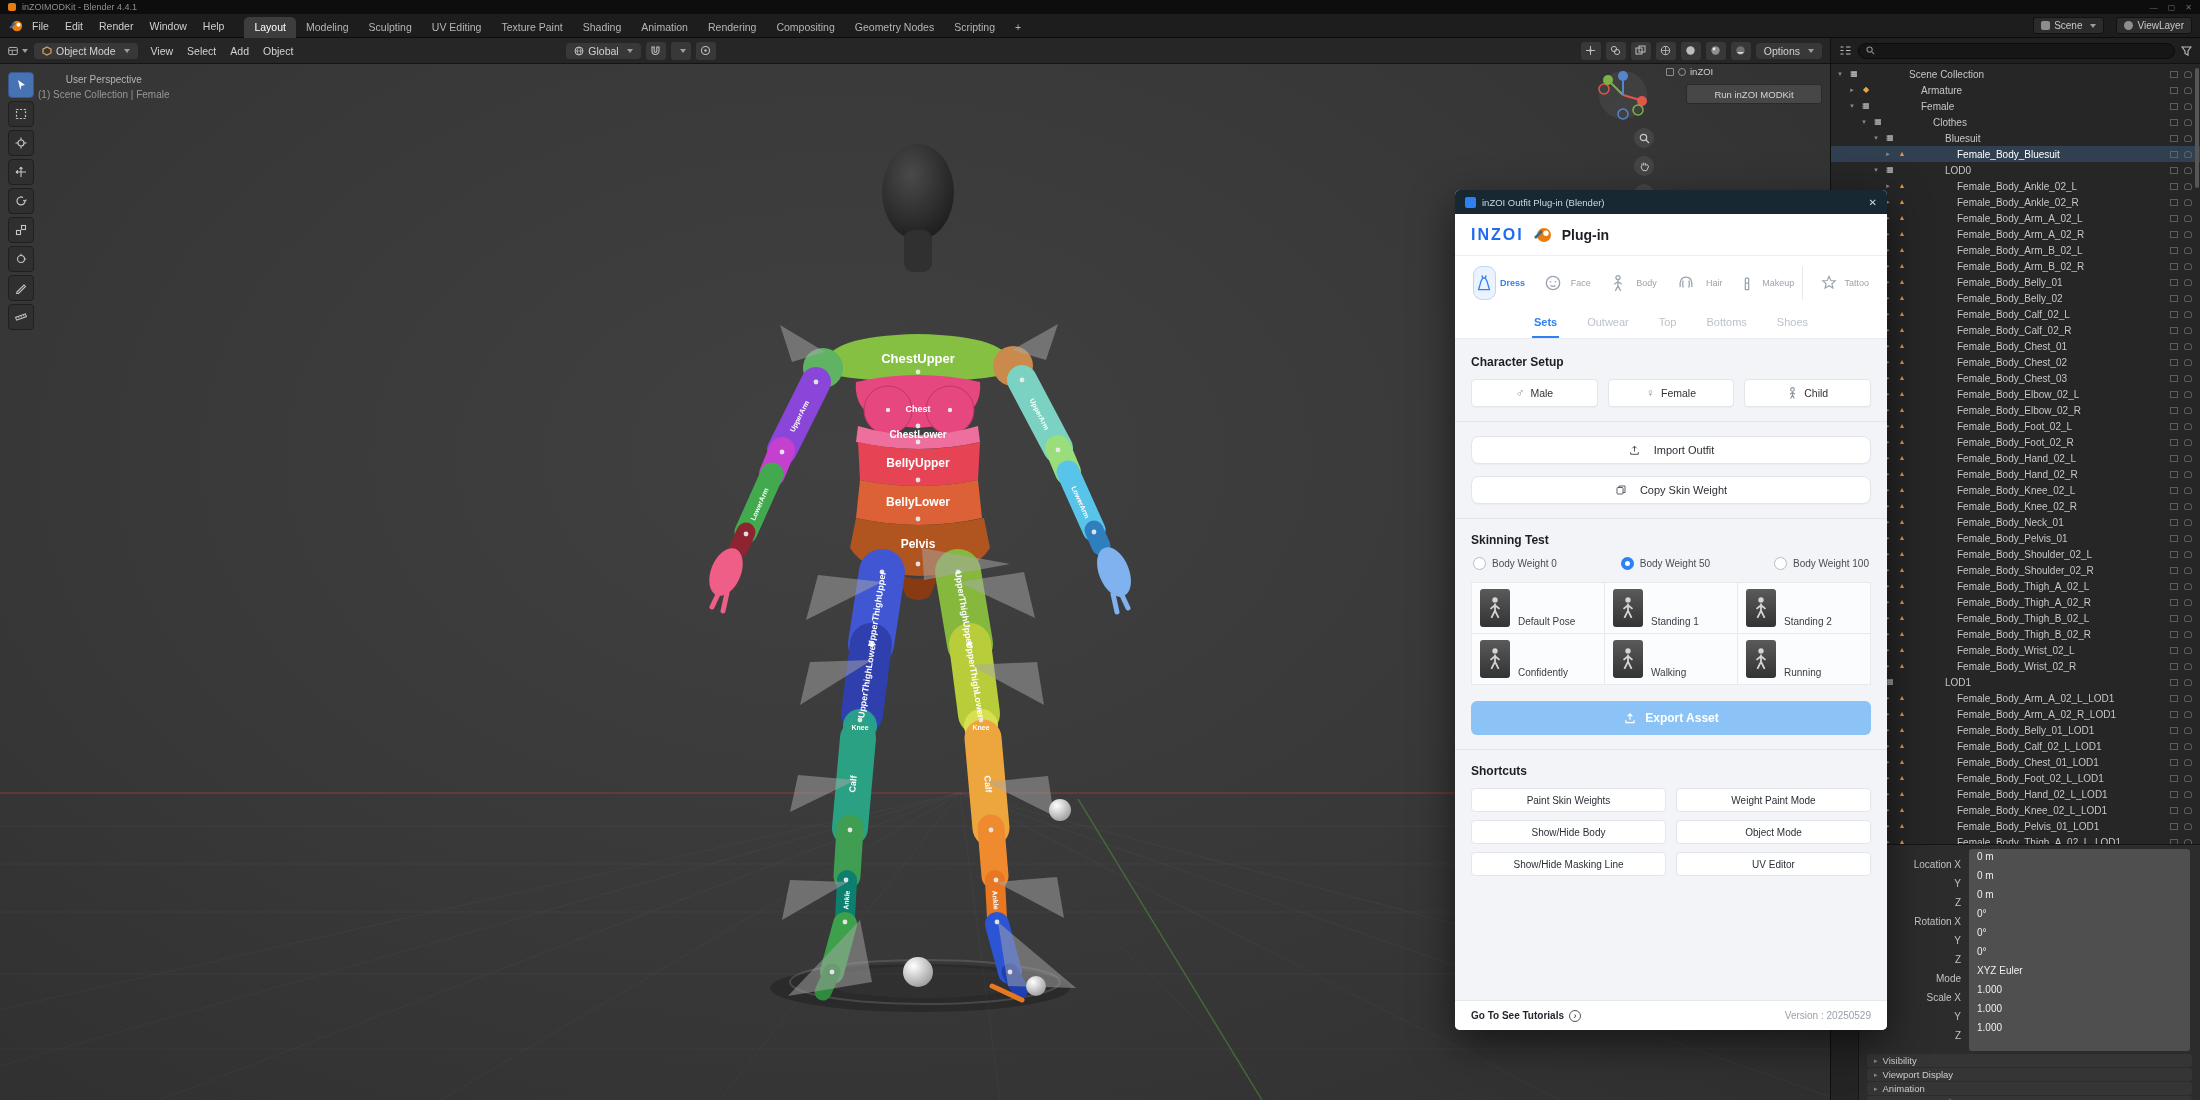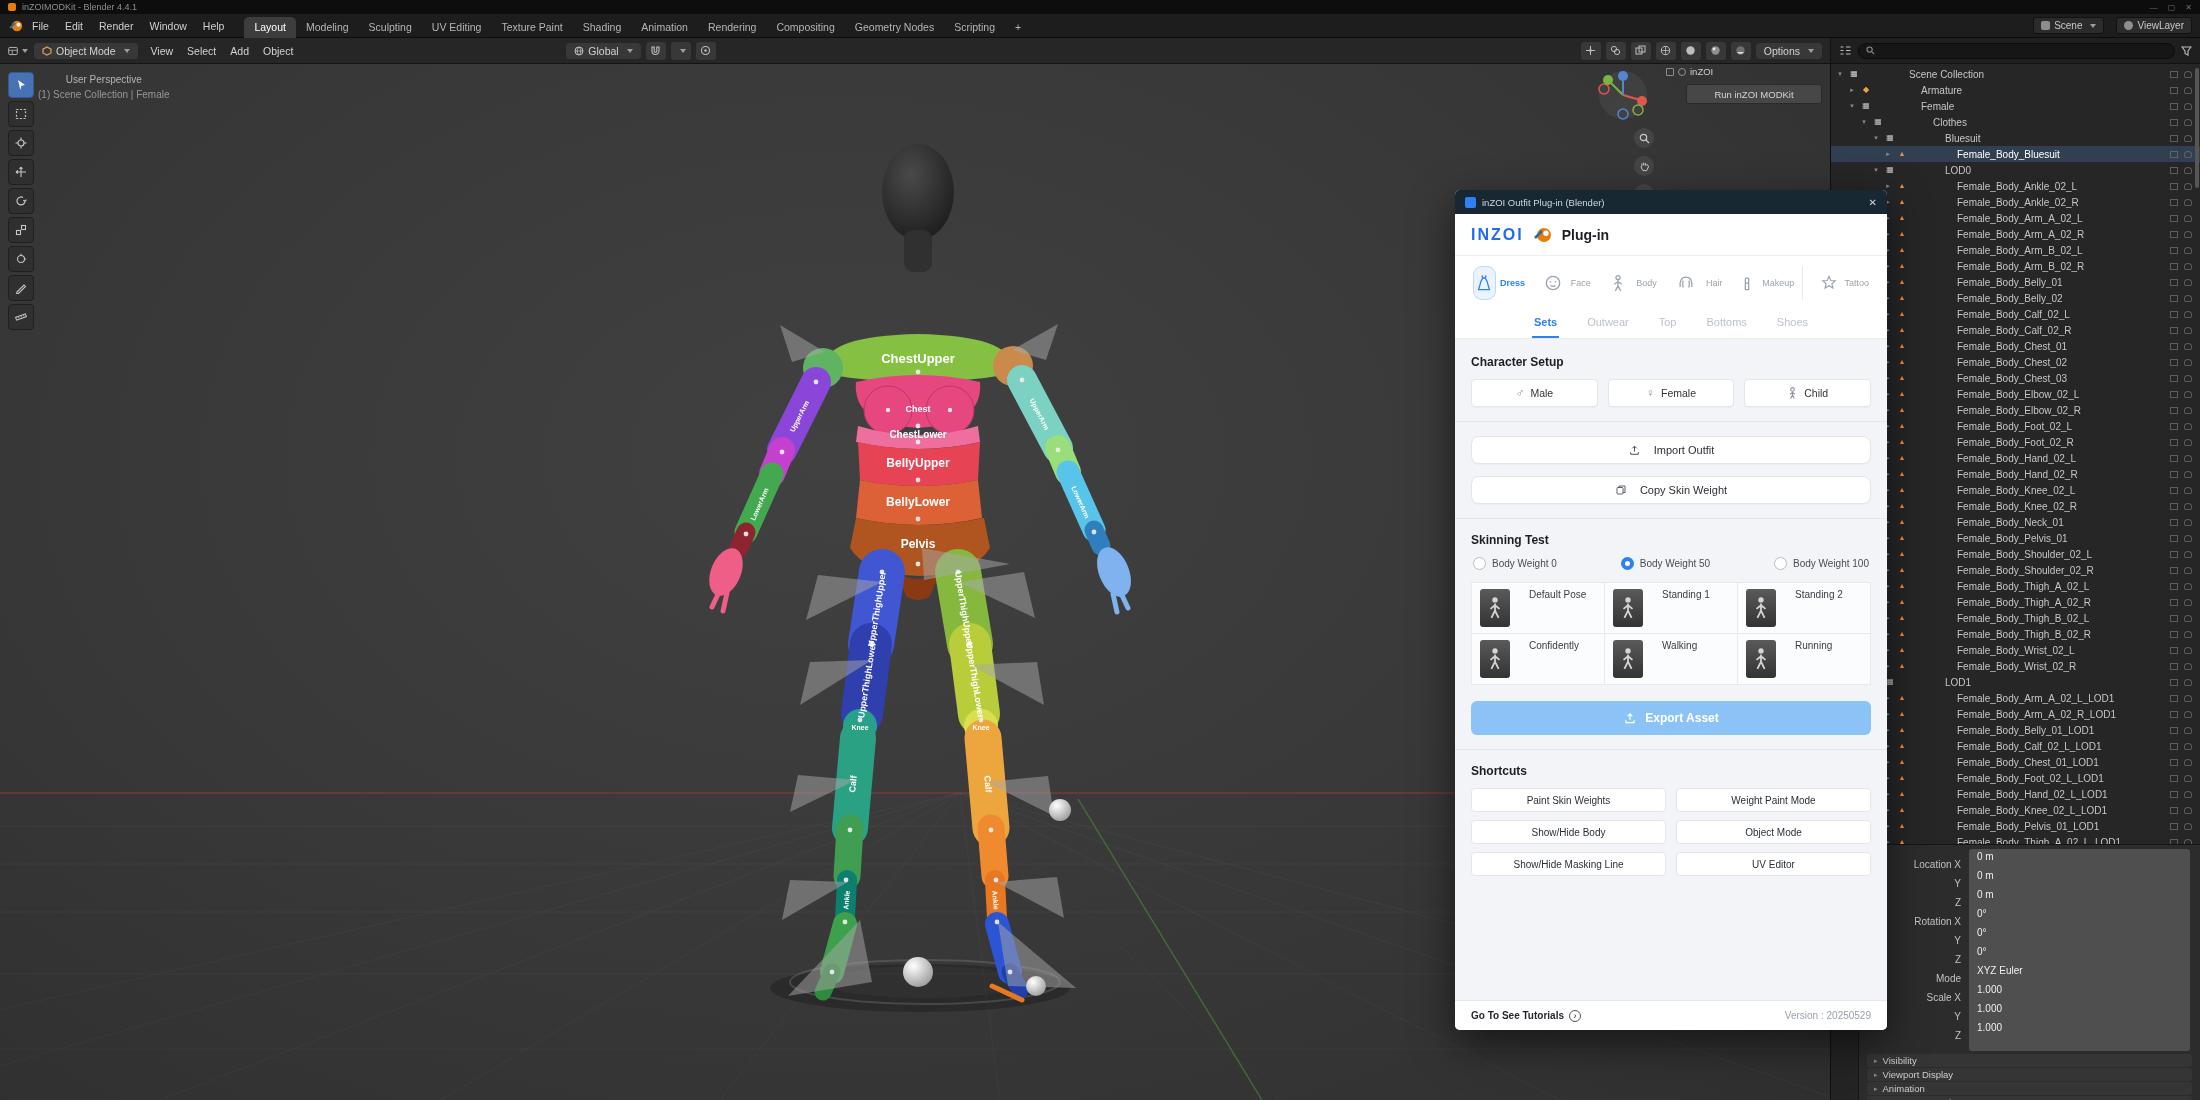--- a/index.html
+++ b/index.html
@@ -139,21 +139,21 @@
   .g-sym { color:#8a93a0; font-size:12px; }
   .p-wide-btn { width:100%; height:28px; background:#fff; border:1px solid #e2e5ea; border-radius:8px;
     display:flex; align-items:center; justify-content:center; gap:13px; font-size:11px; color:#2b2f35;
     box-shadow:0 1px 1px rgba(0,0,0,.03); margin-bottom:12px; }
   .p-radios { display:flex; justify-content:space-between; padding:0 2px; margin-bottom:12px; }
   .radio { display:flex; align-items:center; gap:6px; font-size:10px; color:#474d55; }
   .rdot { width:13px; height:13px; border-radius:50%; border:1px solid #b6bcc6; background:#fff; flex:0 0 auto; }
   .radio.checked .rdot { border:4px solid #2f80f2; }
   .pose-grid { display:grid; grid-template-columns:repeat(3,1fr); border-top:1px solid #e8eaee;
     border-left:1px solid #e8eaee; margin-bottom:16px; background:#fbfcfd; }
-  .pose-card { display:flex; align-items:flex-start; gap:19px; padding:6px 8px; border-right:1px solid #e8eaee;
+  .pose-card { display:flex; align-items:flex-end; gap:8px; padding:6px 8px; border-right:1px solid #e8eaee;
     border-bottom:1px solid #e8eaee; }
   .pose-thumb { width:30px; height:38px; border-radius:3px; background:linear-gradient(#5a5a5a,#333);
     display:flex; align-items:center; justify-content:center; flex:0 0 auto; }
   .pose-label { font-size:10px; color:#383d44; }
   .p-export { width:100%; height:34px; background:#8cc3f7; border:none; border-radius:6px; color:#fff;
     font-size:12px; font-weight:700; display:flex; align-items:center; justify-content:center; gap:8px; }
   .p-shortcuts { display:grid; grid-template-columns:1fr 1fr; gap:8px 10px; }
   .p-sc-btn { height:24px; background:#fff; border:1px solid #e2e5ea; border-radius:4px; display:flex;
     align-items:center; justify-content:center; font-size:10px; color:#2b2f35; }
   .p-footer { flex:0 0 auto; height:30px; background:#fff; border-top:1px solid #e5e8ec; display:flex;

